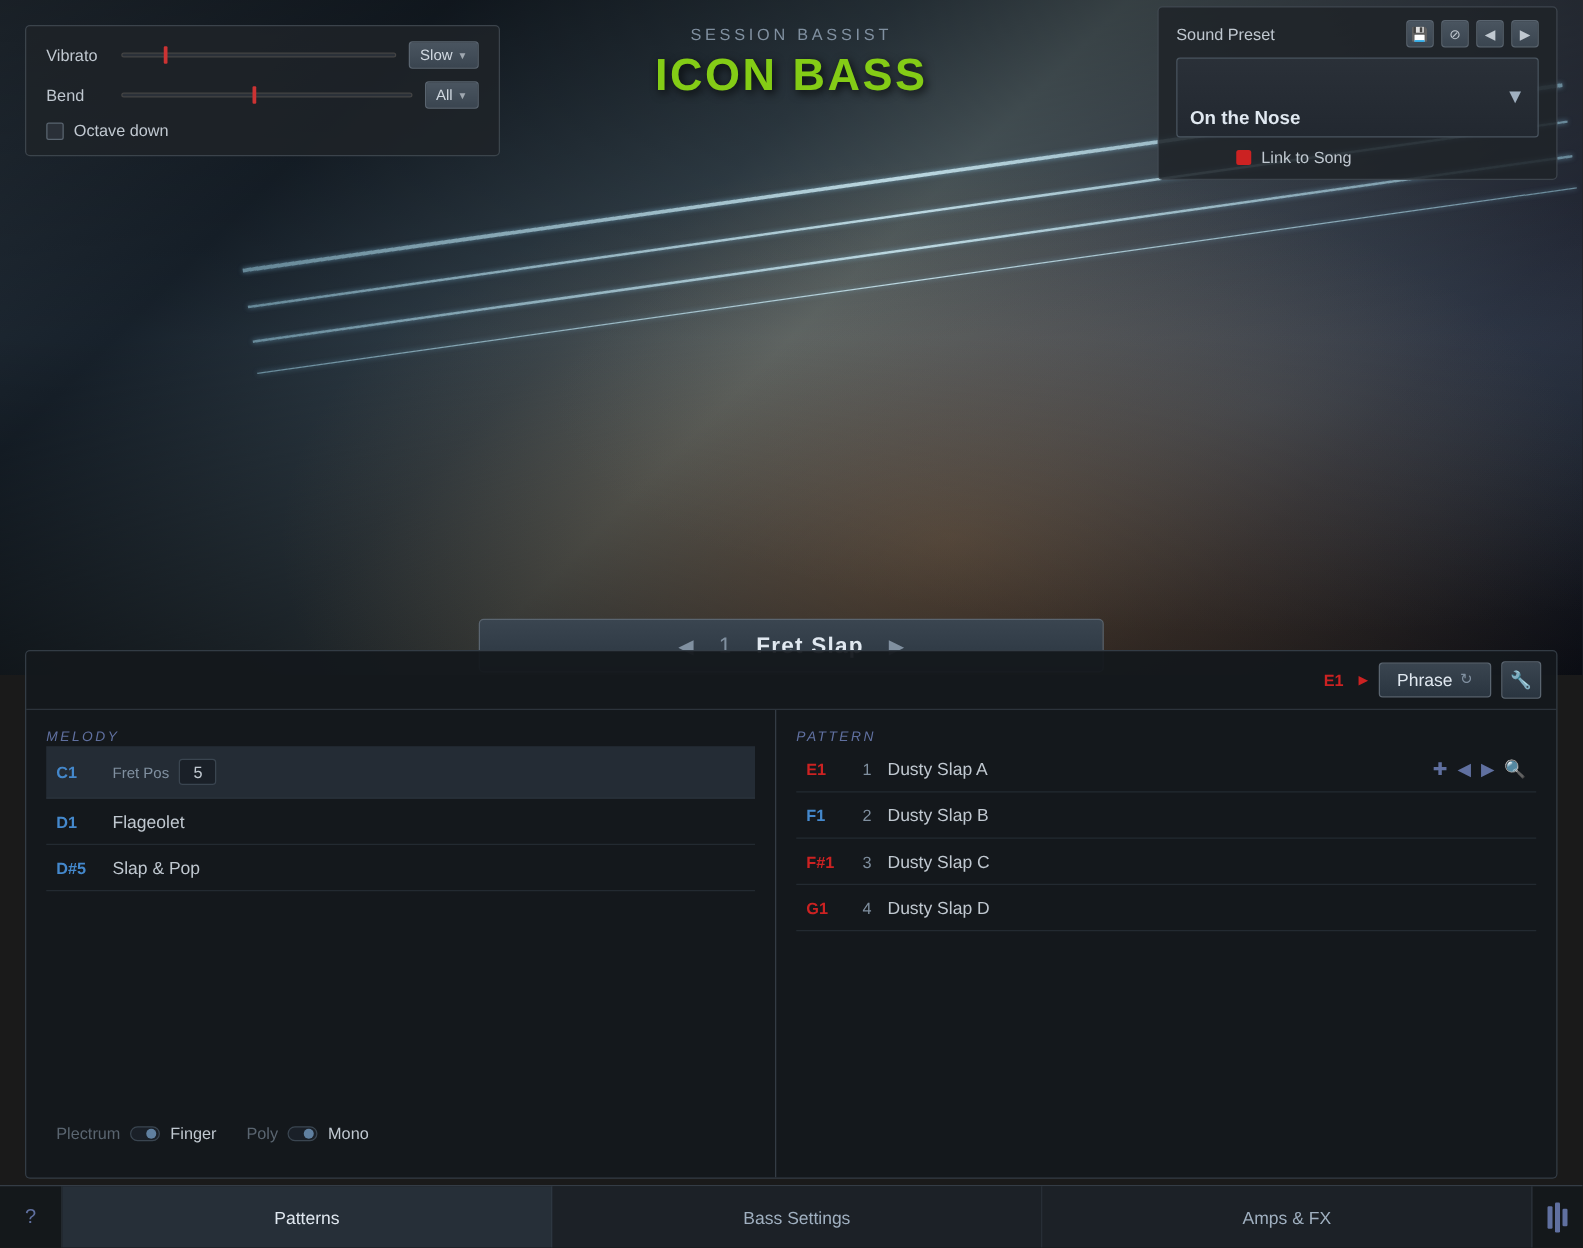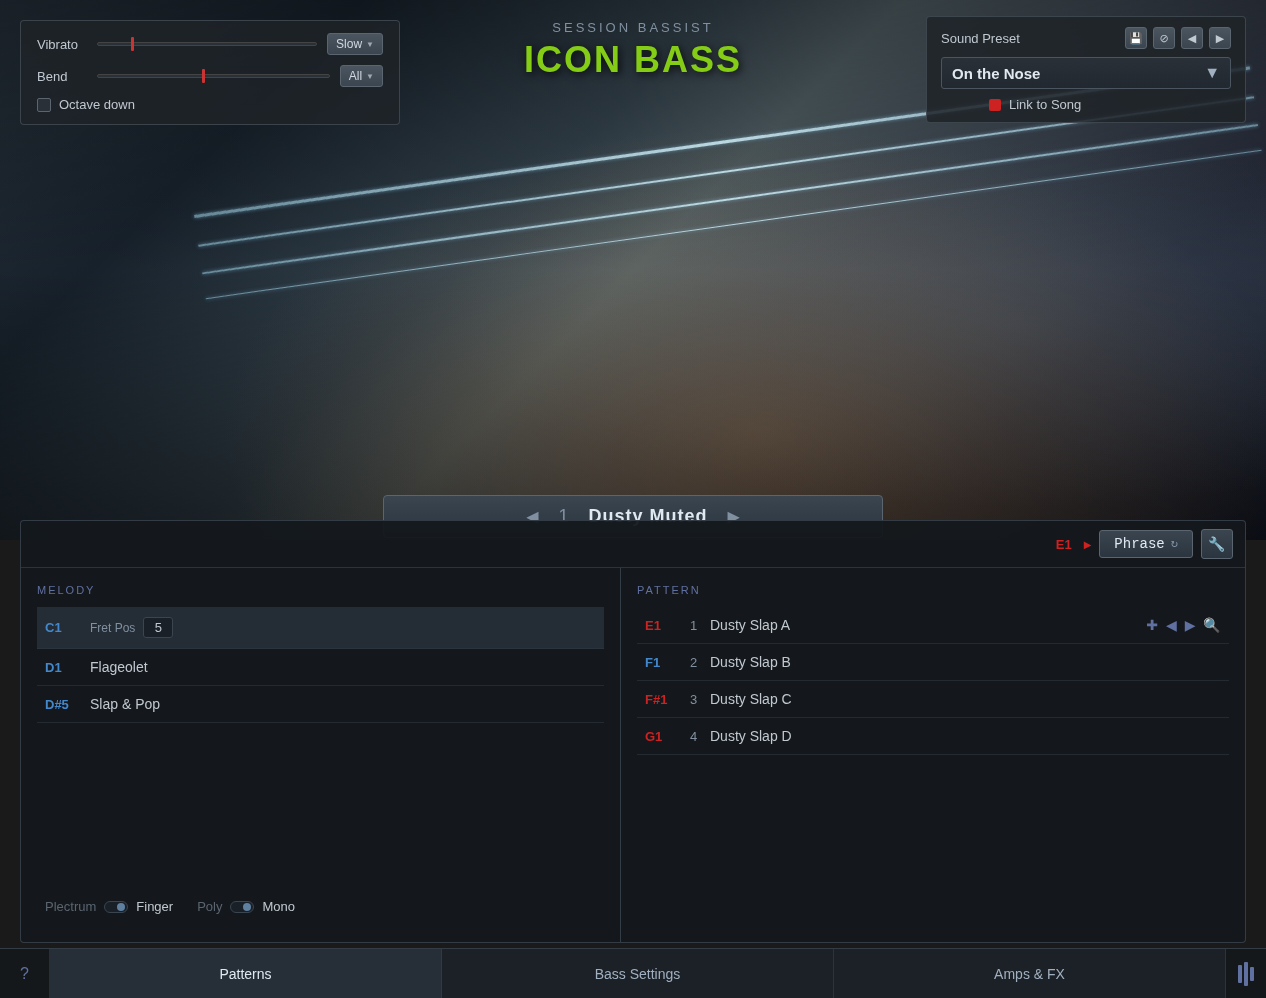--- a/index.html
+++ b/index.html
@@ -157,21 +157,21 @@
       color: #84cc16;
       font-size: 36px;
       font-weight: bold;
       letter-spacing: 2px;
       text-shadow: 2px 2px 8px rgba(0,0,0,0.8);
     }
 
     
     .top-right-panel {
       position: absolute;
-      top: 16px;
+      top: 5px;
       right: 20px;
       width: 320px;
       background: rgba(30,35,40,0.85);
       border: 1px solid rgba(80,90,100,0.6);
       border-radius: 4px;
       padding: 10px 14px;
     }
 
     .sound-preset-header {
       display: flex;
@@ -214,20 +214,21 @@
       align-items: center;
       justify-content: space-between;
       cursor: pointer;
       margin-bottom: 8px;
     }
 
     .preset-name {
       color: #e0e8f0;
       font-size: 15px;
       font-weight: bold;
+      margin-top: 33px;
     }
 
     .link-to-song {
       display: flex;
       align-items: center;
       gap: 8px;
       margin-left: 48px;
     }
 
     .red-dot {
@@ -319,21 +320,20 @@
       background: linear-gradient(180deg, #3a4550 0%, #2a3540 100%);
       border: 1px solid #5a6570;
       border-radius: 3px;
       color: #e0e8f0;
       font-size: 14px;
       padding: 5px 14px;
       cursor: pointer;
       display: flex;
       align-items: flex-start;
       gap: 6px;
-      font-family: Liberation Mono, monospace;
     }
 
     .phrase-icon {
       color: #8090a0;
       font-size: 12px;
     }
 
     .wrench-btn {
       background: linear-gradient(180deg, #3a4550 0%, #2a3540 100%);
       border: 1px solid #5a6570;
@@ -362,21 +362,22 @@
       padding: 16px;
       display: flex;
       flex-direction: column;
     }
 
     .section-title {
       color: #6070a0;
       font-size: 11px;
       letter-spacing: 2px;
       text-transform: uppercase;
-      margin-bottom: 11px;
+      margin-bottom: 1px;
+      font-style: italic;
     }
 
     .melody-list {
       flex: 1;
     }
 
     .melody-item {
       display: flex;
       align-items: center;
       padding: 10px 8px;
@@ -662,21 +663,21 @@
   </div>
   <div class="link-to-song">
     <div class="red-dot"></div>
     <span class="link-label">Link to Song</span>
   </div>
 </div>
 
 <div class="pattern-selector">
   <button class="pattern-nav-btn">◀</button>
   <span class="pattern-number">1</span>
-  <span class="pattern-name">Dusty Muted</span>
+  <span class="pattern-name">Fret Slap</span>
   <button class="pattern-nav-btn">▶</button>
 </div>
 
 <div class="main-panel">
 
   <div class="phrase-bar">
     <span class="e1-indicator">E1</span>
     <span class="e1-arrow">▶</span>
     <button class="phrase-btn">
       <span>Phrase</span>

